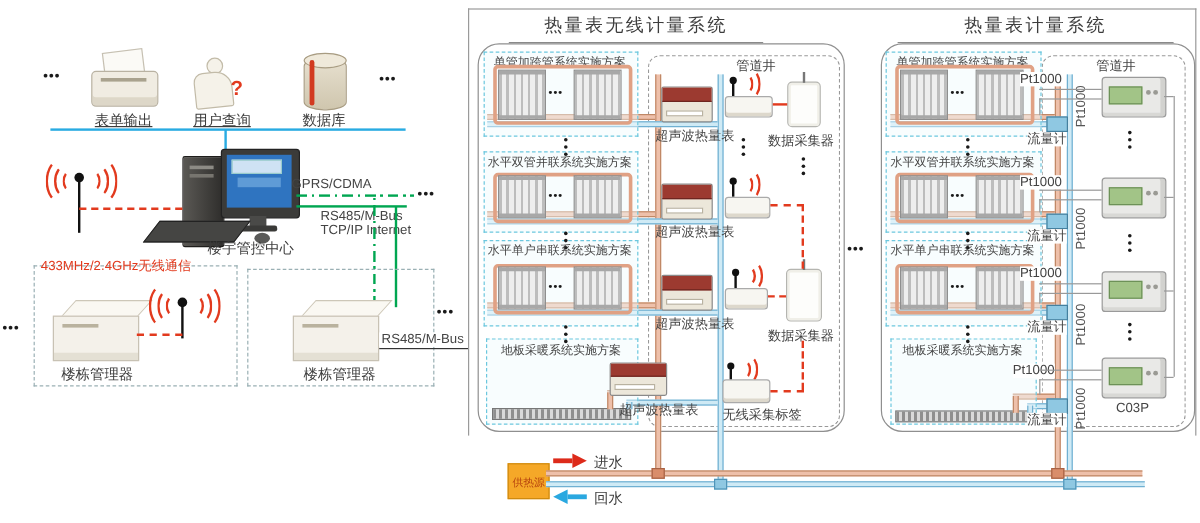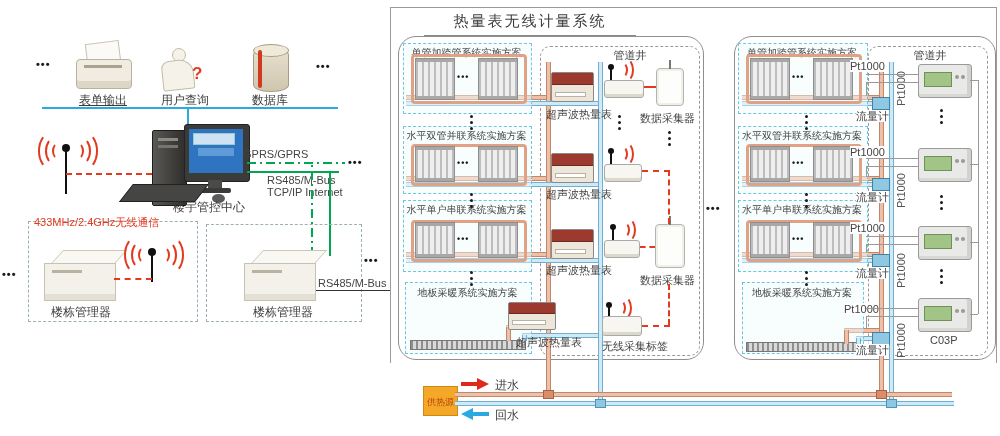--- a/index.html
+++ b/index.html
@@ -94,21 +94,21 @@
     <div class="abs" style="left:34px;top:18px;font-size:17px;font-weight:bold;color:#e23a1e;">?</div>
   </div>
 
   <div class="abs" style="left:252px;top:42px;width:38px;height:50px;">
     <div class="abs" style="left:1px;top:6px;width:34px;height:42px;background:linear-gradient(180deg,#e7e0cf,#cfc6ae);border:1px solid #a89c82;border-radius:17px/7px;"></div>
     <div class="abs" style="left:1px;top:2px;width:34px;height:11px;background:#efe9da;border:1px solid #a89c82;border-radius:50%;"></div>
     <div class="abs" style="left:6px;top:8px;width:4px;height:38px;background:#d23a20;border-radius:2px;"></div>
   </div>
 
   <div class="lbl12 ctr" style="left:74px;top:92px;width:58px;text-decoration:underline;">表单输出</div>
-  <div class="lbl12 ctr" style="left:156px;top:92px;width:58px;">用户查询</div>
+  <div class="lbl12 ctr" style="left:156px;top:92px;width:58px;text-decoration:underline;">用户查询</div>
   <div class="lbl12 ctr" style="left:248px;top:92px;width:44px;">数据库</div>
 
   <div class="busline" style="left:42px;top:107px;width:296px;"></div>
   <div class="busv" style="left:187px;top:108px;height:21px;"></div>
 
   <div class="abs" style="left:120px;top:118px;width:140px;height:82px;">
     <div class="abs" style="left:32px;top:12px;width:33px;height:74px;background:linear-gradient(90deg,#5a5854,#2e2d2b);border:1px solid #1e1d1b;border-radius:2px;"></div>
     <div class="abs" style="left:38px;top:20px;width:20px;height:3px;background:#8d8b85;"></div>
     <div class="abs" style="left:38px;top:27px;width:20px;height:3px;background:#77756f;"></div>
     <div class="abs" style="left:64px;top:6px;width:64px;height:56px;background:#3b3b39;border:1px solid #222;border-radius:3px;"></div>
@@ -127,21 +127,21 @@
     <div class="stick" style="left:27px;top:18px;height:44px;"></div>
     <div class="arc l" style="left:14px;top:10px;width:10px;height:14px;"></div>
     <div class="arc l" style="left:7px;top:5px;width:16px;height:24px;"></div>
     <div class="arc l" style="left:0;top:0;width:22px;height:34px;"></div>
     <div class="arc r" style="left:32px;top:10px;width:10px;height:14px;"></div>
     <div class="arc r" style="left:33px;top:5px;width:16px;height:24px;"></div>
     <div class="arc r" style="left:34px;top:0;width:22px;height:34px;"></div>
   </div>
   <div class="rdash" style="left:66px;top:173px;width:86px;"></div>
 
-  <div class="lbl" style="left:243px;top:148px;">GPRS/GPRS</div>
+  <div class="lbl" style="left:243px;top:148px;">GPRS/CDMA</div>
   <div class="gdd" style="left:247px;top:162px;width:98px;"></div>
   <div class="dots" style="left:348px;top:156px;">•••</div>
   <div class="ggreen" style="left:247px;top:171px;width:92px;"></div>
   <div class="lbl" style="left:267px;top:174px;">RS485/M-Bus</div>
   <div class="lbl" style="left:267px;top:186px;">TCP/IP Internet</div>
   <div class="gddv" style="left:311px;top:163px;height:93px;"></div>
   <div class="ggreenv" style="left:329px;top:172px;height:84px;"></div>
 
   <div class="dashbox" style="left:28px;top:221px;width:168px;height:99px;"></div>
   <div class="lbl" style="left:34px;top:216px;color:#e23a1e;">433MHz/2.4GHz无线通信</div>
@@ -170,20 +170,21 @@
       <div class="mark"></div>
   </div>
   <div class="lbl12 ctr" style="left:244px;top:304px;width:78px;">楼栋管理器</div>
   <div class="dots" style="left:364px;top:254px;">•••</div>
   <div class="lbl" style="left:316px;top:277px;background:#fff;padding:0 2px;">RS485/M-Bus</div>
   <div class="blk" style="left:316px;top:290px;width:74px;"></div>
   <div class="dots" style="left:2px;top:268px;">•••</div>
 
   <div class="bigframe" style="left:390px;top:7px;width:605px;height:355px;"></div>
   <div class="title" style="left:424px;top:12px;width:212px;">热量表无线计量系统</div>
+  <div class="title" style="left:748px;top:12px;width:230px;">热量表计量系统</div>
 
   <div class="roundframe" style="left:398px;top:36px;width:304px;height:322px;"></div>
   <div class="wellbox" style="left:540px;top:46px;width:158px;height:308px;"></div>
   <div class="lbl ctr" style="left:590px;top:49px;width:80px;">管道井</div>
 
   <div class="pv warm" style="left:546px;top:62px;height:333px;"></div>
   <div class="pv cool" style="left:598px;top:62px;height:342px;"></div>
 
   <div class="ph warm" style="left:406px;top:95px;width:140px;"></div>
   <div class="ph cool" style="left:406px;top:101px;width:192px;"></div>

